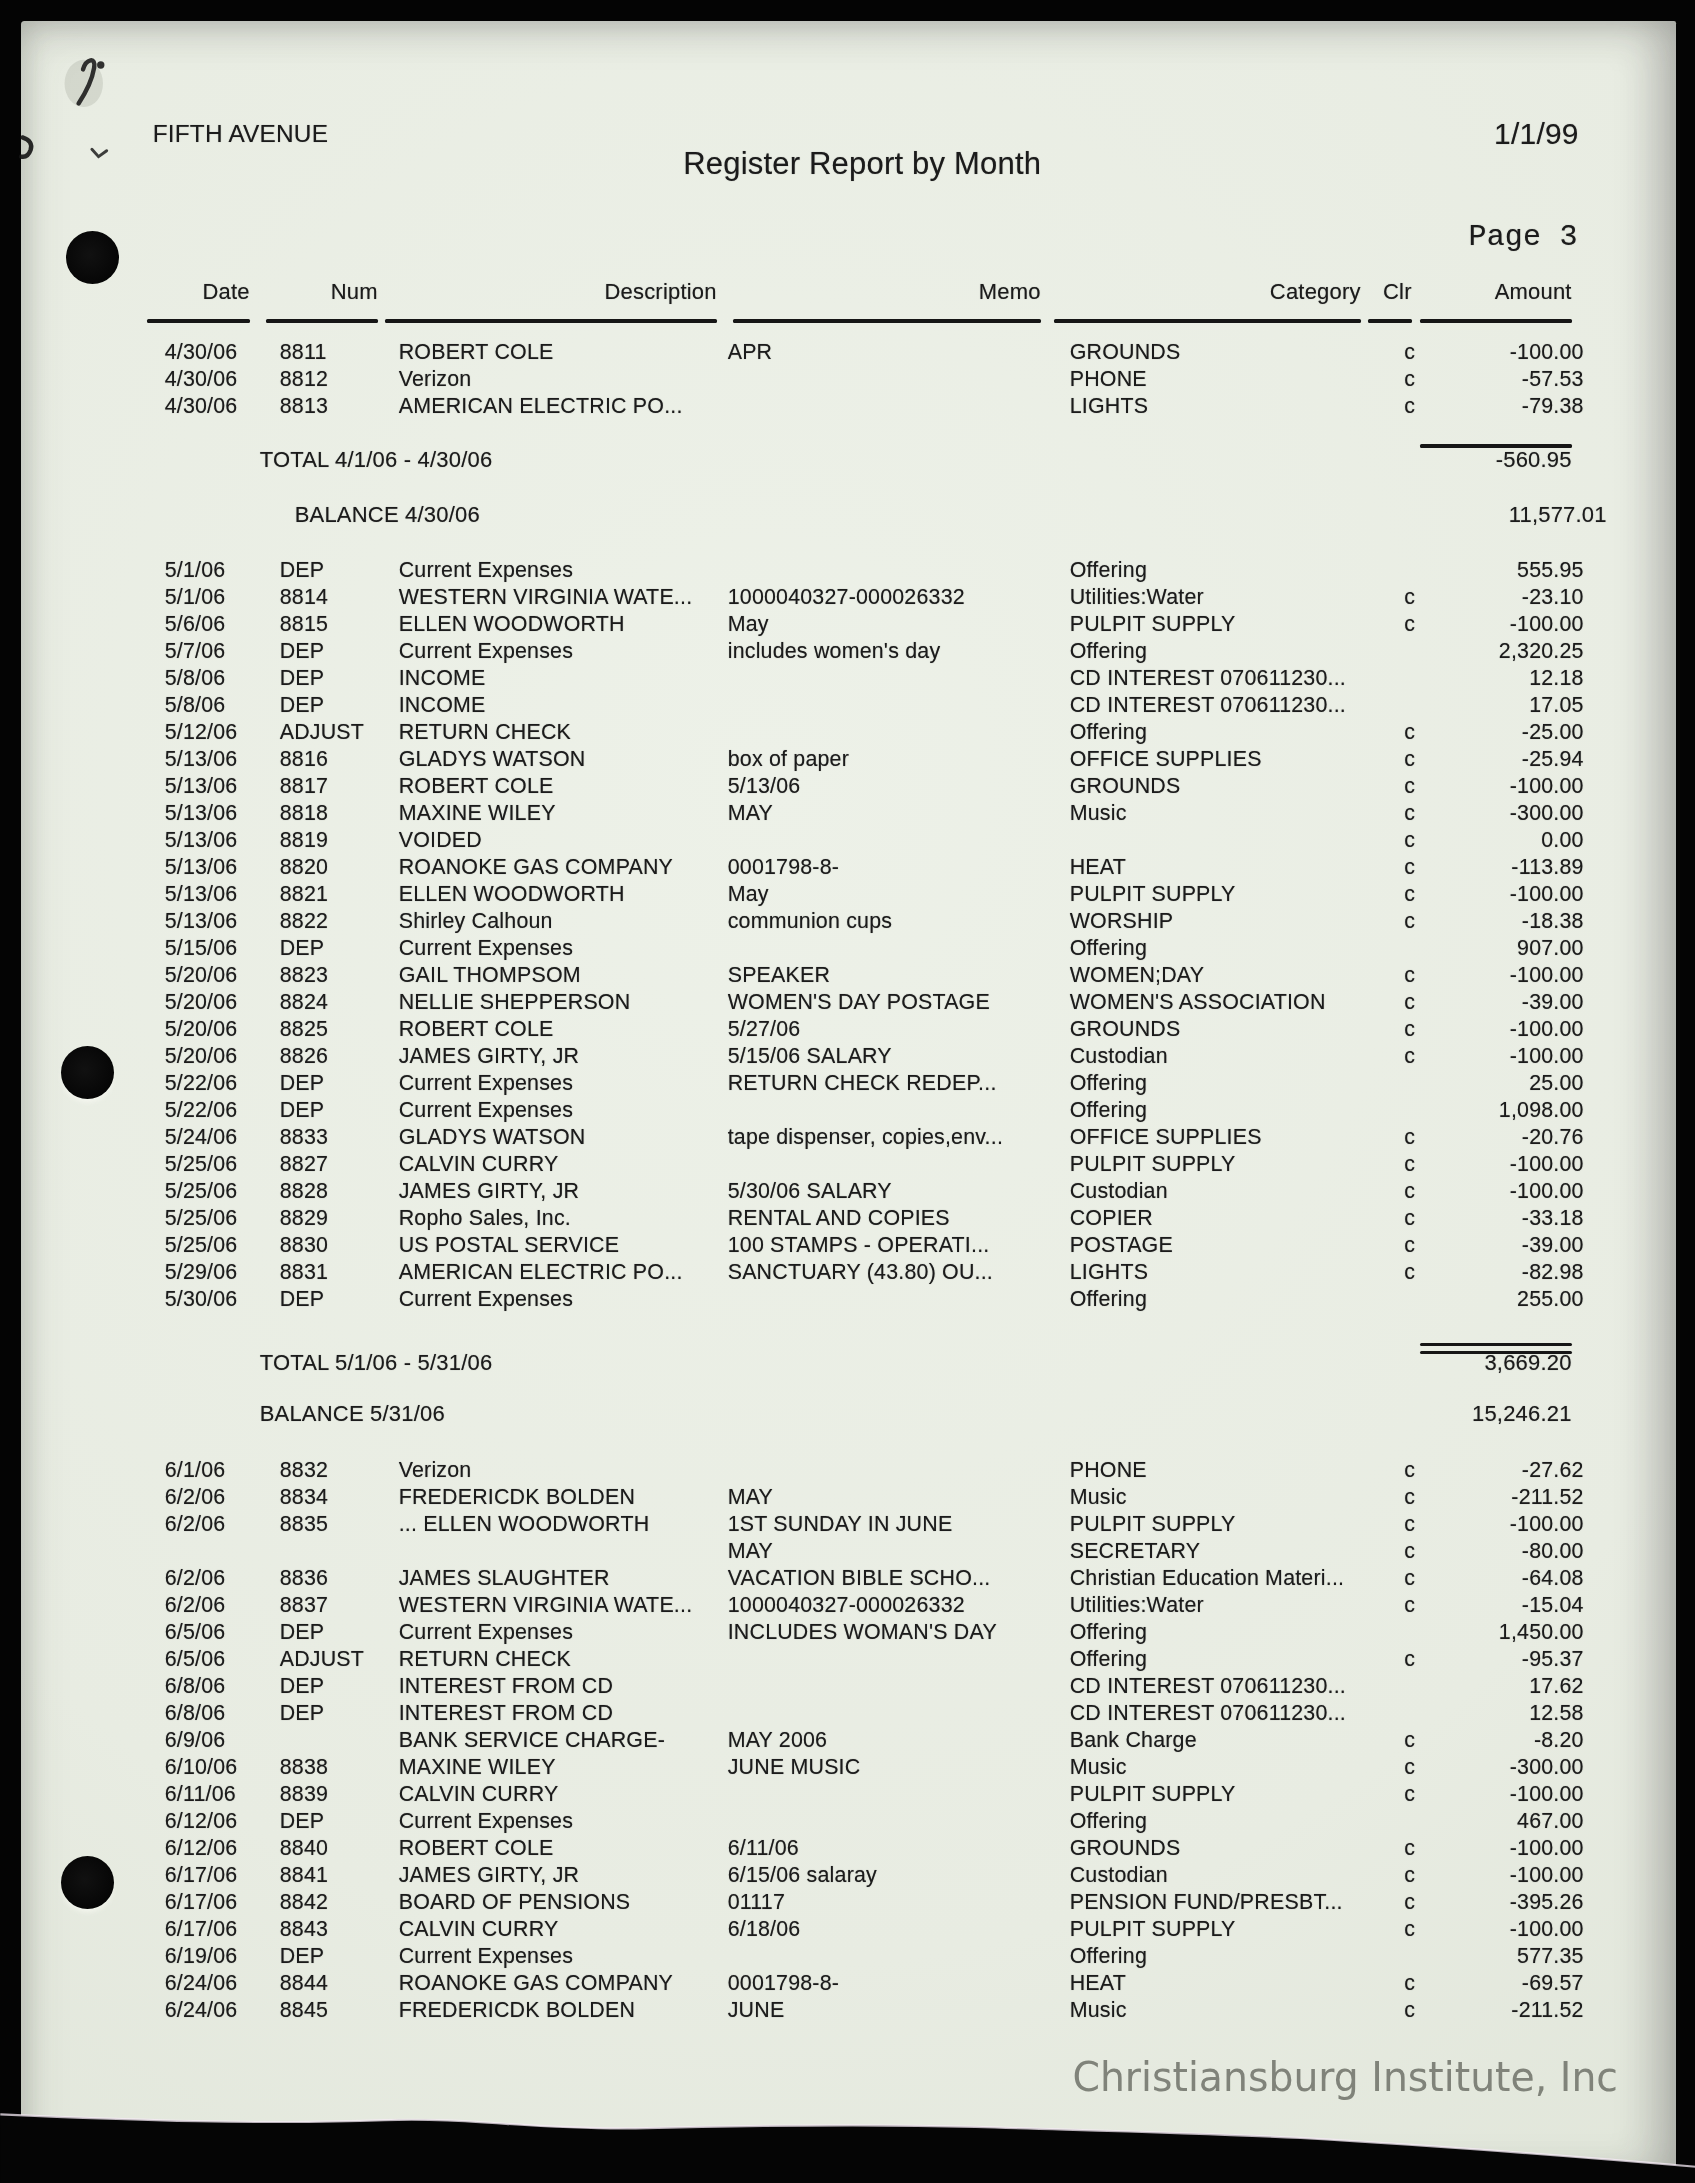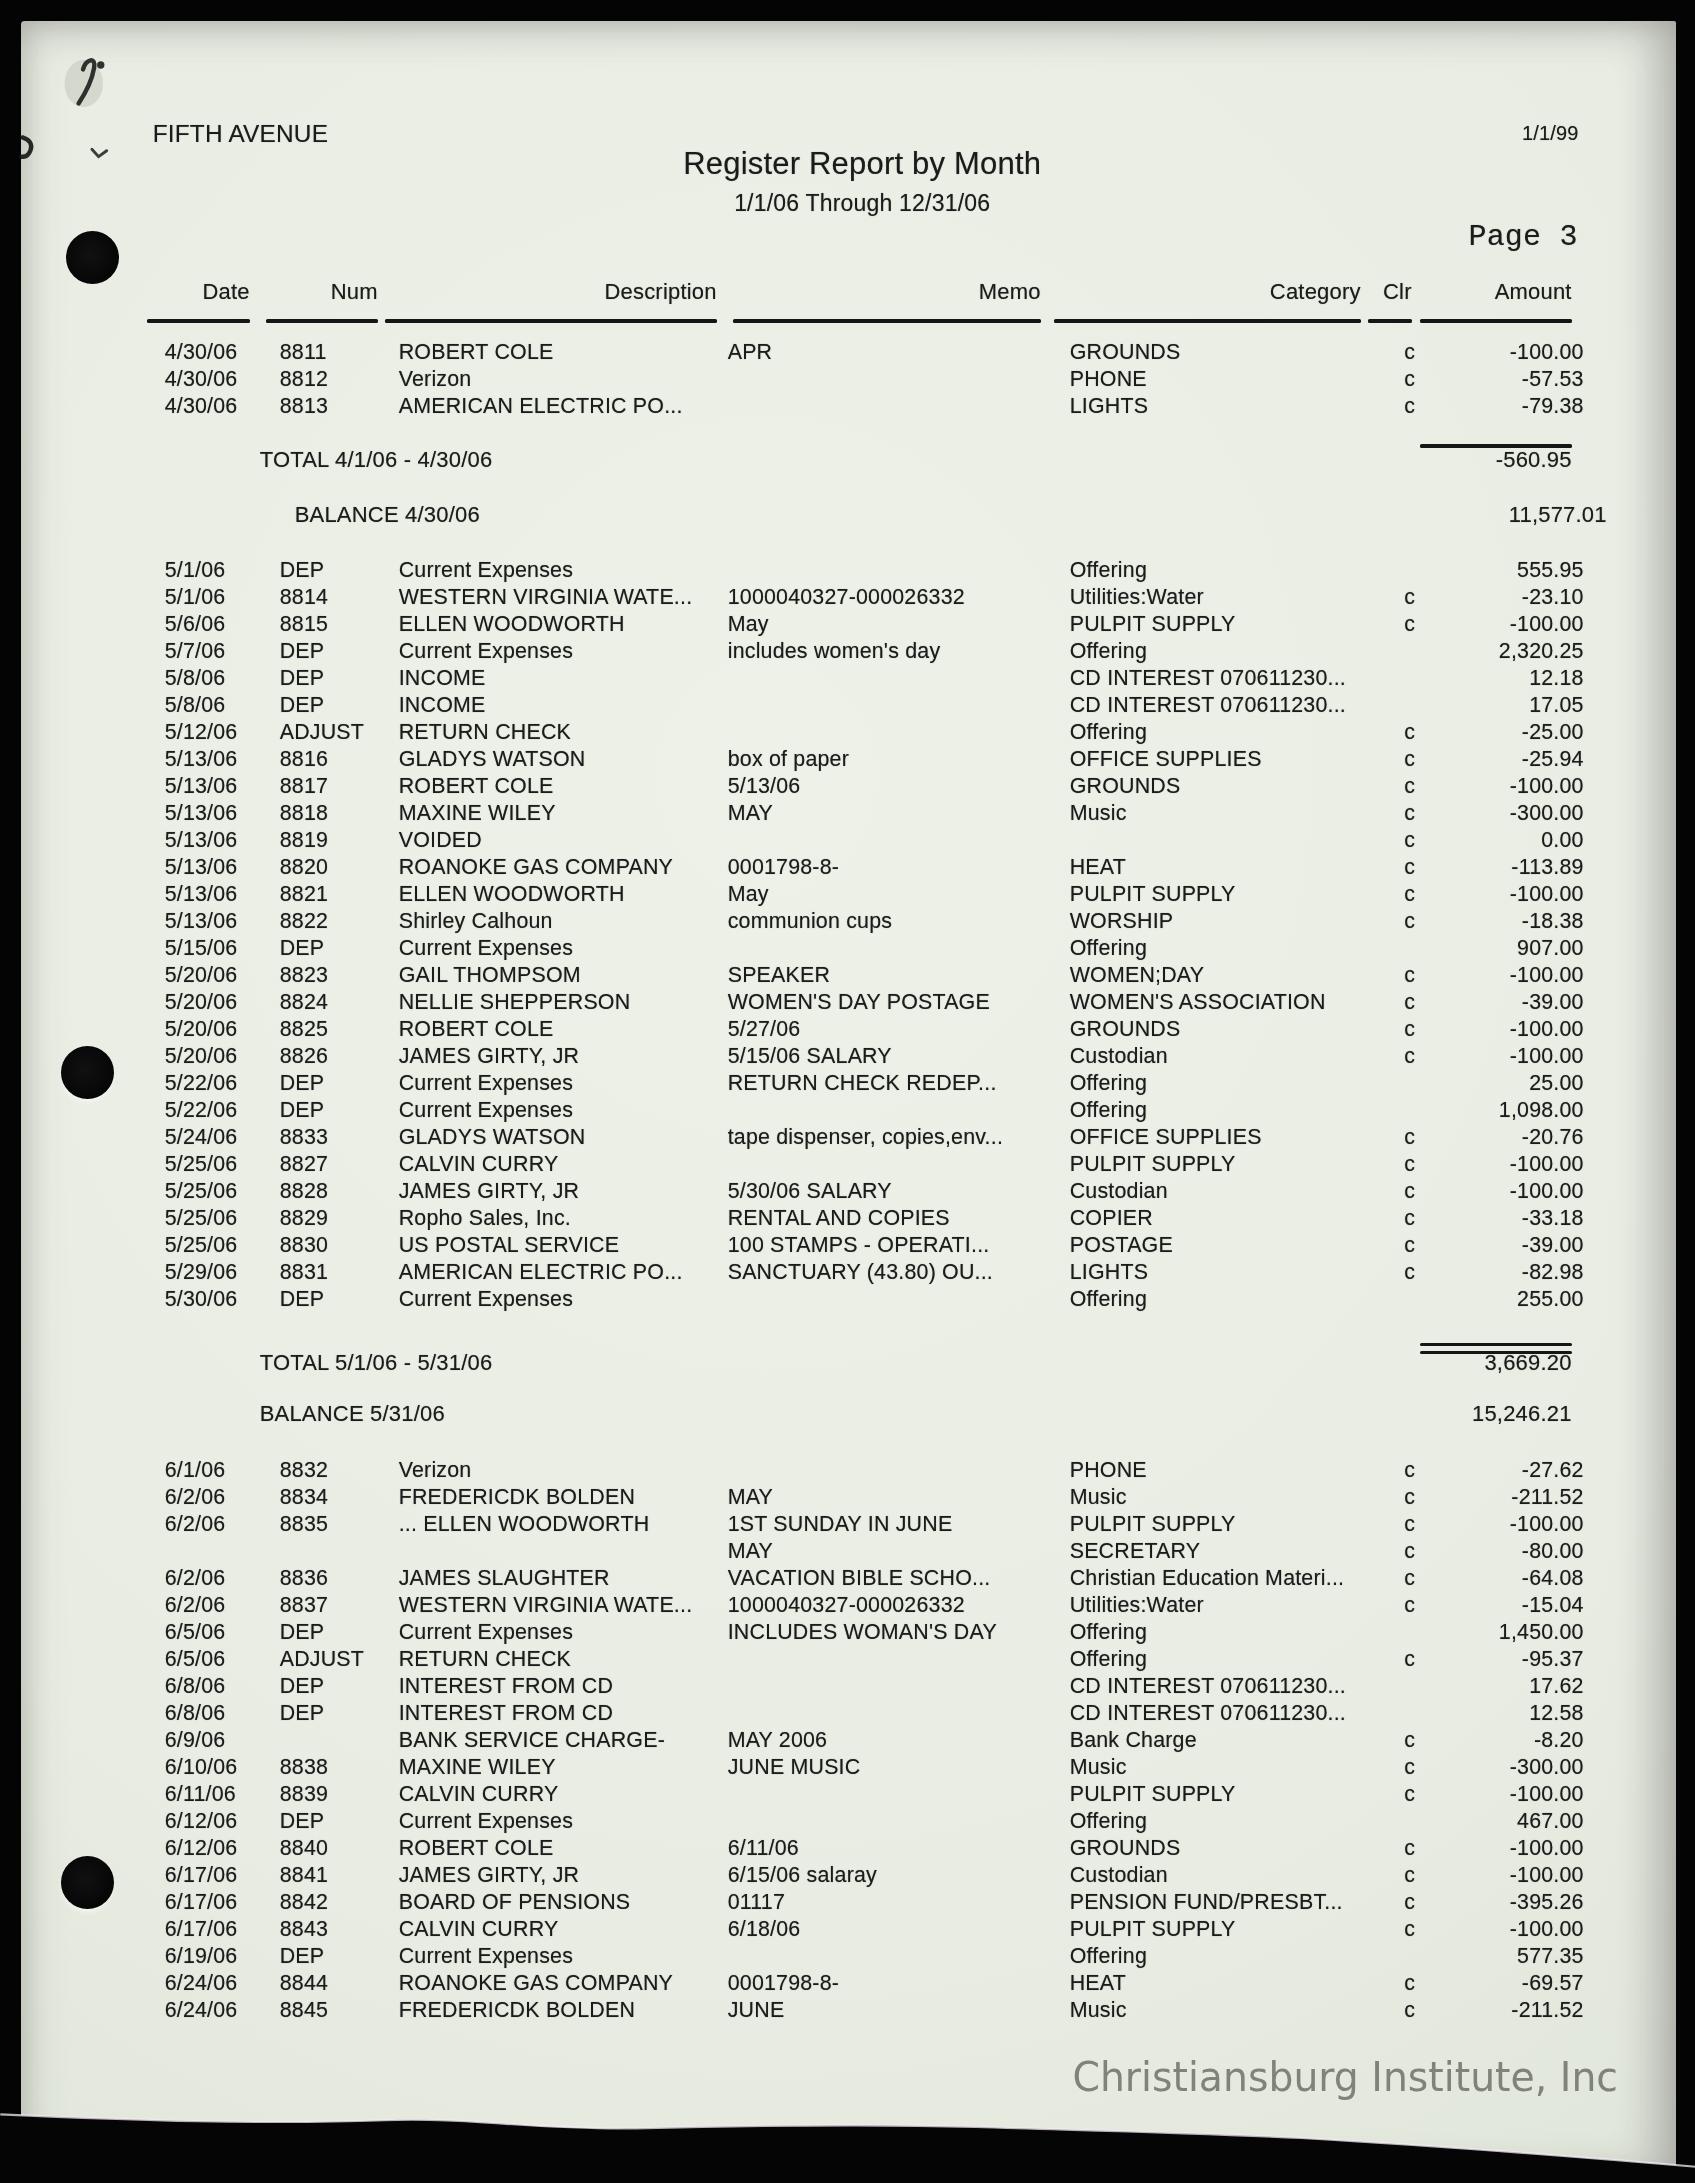--- a/index.html
+++ b/index.html
@@ -18,21 +18,21 @@
   .paper{
     position:absolute;left:20.7px;top:21.4px;width:1627px;height:2162px;
     background:radial-gradient(120% 100% at 45% 35%, #edf1e8 0%, #e8ece2 55%, #e0e5d9 82%, #d3d9c9 100%);
     border-radius:3.7px 2.2px 0 0;
     box-shadow:inset 0 0 52px rgba(60,70,55,.16), inset -20.7px 0 41px rgba(45,35,50,.22), inset 8.9px 0 22px rgba(60,70,55,.10);
     padding-left:28px;
   }
   .abs{position:absolute;}
   .txt{white-space:nowrap;text-shadow:0 0 0.9px rgba(27,27,27,.5);letter-spacing:0.2px;}
   .org{left:132px;top:98px;font-size:24.4px;line-height:29.6px;}
-  .repdate{top:98px;left:1182px;width:376px;text-align:right;font-size:20px;line-height:29.6px;}
+  .repdate{top:98px;left:1182px;width:376px;text-align:right;font-size:30px;line-height:29.6px;}
   .title{left:132px;top:124px;width:1419px;text-align:center;font-size:31px;line-height:38px;}
   .subtitle{left:132px;top:168px;width:1419px;text-align:center;font-size:23px;line-height:29.6px;}
   .pagelabel{top:202px;left:1182px;width:375px;text-align:right;font-size:30px;line-height:29.6px;font-family:Liberation Mono, monospace;}
   .colhead{top:256px;font-size:22px;line-height:29.6px;text-align:right;}
   .rule{background:#161616;height:3.7px;border-radius:1.5px;}
   .rows{left:12px;right:0;}
   .row{
     display:grid;
     grid-template-columns:115px 119px 329px 342px 318px 44px 152px;
     margin-left:132px;
@@ -60,21 +60,20 @@
   svg.overlay{position:absolute;left:0;top:0;pointer-events:none;}
 </style>
 </head>
 <body>
 
 <div class="paper">
 
   <div class="abs txt org">FIFTH AVENUE</div>
   <div class="abs txt repdate">1/1/99</div>
   <div class="abs txt title">Register Report by Month</div>
-  <div class="abs txt subtitle">1/1/06 Through 12/31/06</div>
   <div class="abs txt pagelabel">Page 3</div>
 
   <div class="abs txt colhead" style="left:126px;width:103px;">Date</div>
   <div class="abs txt colhead" style="left:245px;width:112px;">Num</div>
   <div class="abs txt colhead" style="left:364px;width:332px;">Description</div>
   <div class="abs txt colhead" style="left:712px;width:308px;">Memo</div>
   <div class="abs txt colhead" style="left:1033px;width:307px;">Category</div>
   <div class="abs txt colhead" style="left:1347px;width:44px;">Clr</div>
   <div class="abs txt colhead" style="left:1399px;width:152px;">Amount</div>
 

